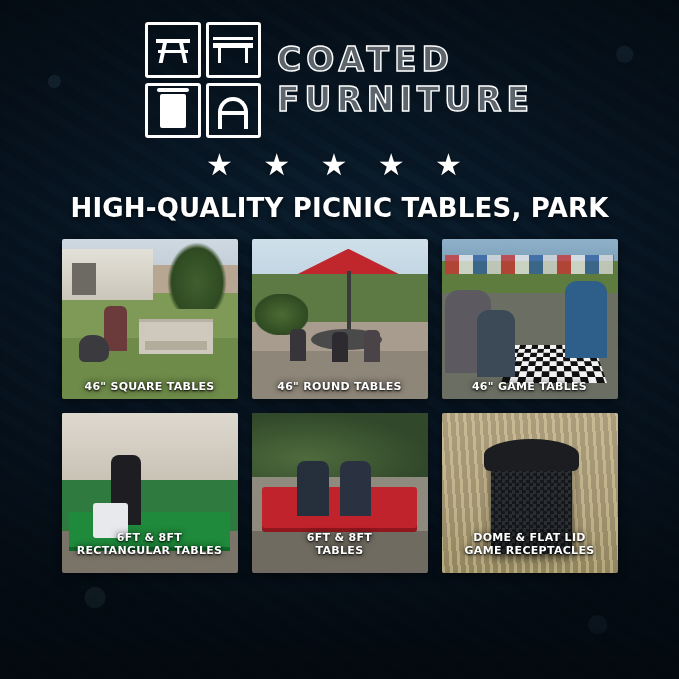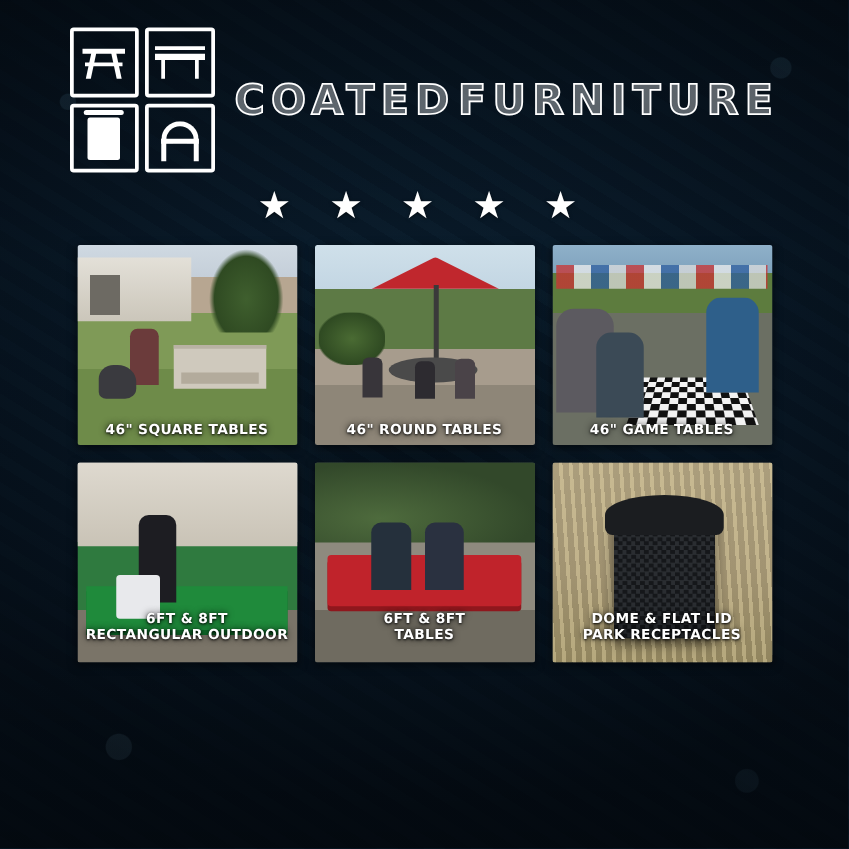--- a/index.html
+++ b/index.html
@@ -97,20 +97,21 @@
   .glyph-can { width: 26px; height: 34px; position: absolute; left: 50%; top: 52%; transform: translate(-50%,-50%); background: #fff; border-radius: 2px; }
   .glyph-can::before { content:""; position:absolute; left:-3px; top:-6px; width:32px; height:4px; background:#fff; border-radius:2px; }
 
   
   .glyph-dome { width: 30px; height: 30px; position: absolute; left: 50%; top: 58%; transform: translate(-50%,-50%); }
   .glyph-dome .body { position:absolute; left:0; bottom:0; width:30px; height:18px; border:4px solid #fff; border-bottom:none; border-radius: 0; box-sizing:border-box; }
   .glyph-dome .dome { position:absolute; left:0; top:-2px; width:30px; height:18px; border:4px solid #fff; border-bottom:none; border-radius: 15px 15px 0 0; box-sizing:border-box; }
 
   .logo-words {
     display: flex;
+    flex-direction: column;
     gap: 2px;
   }
   .logo-words span {
     font-family: "DejaVu Sans", sans-serif;
     font-weight: 700;
     font-size: 33px;
     letter-spacing: 5px;
     color: transparent;
     -webkit-text-stroke: 1.4px #ffffff;
     text-shadow: 0 0 1px rgba(255,255,255,0.35);
@@ -295,20 +296,21 @@
       <div class="logo-words">
         <span>COATED</span>
         <span>FURNITURE</span>
       </div>
 
     </div>
 
     <div class="stars">★ ★ ★ ★ ★</div>
 
     <div class="headline">
+      <div>HIGH-QUALITY PICNIC TABLES, PARK</div>
     </div>
 
     <div class="grid">
 
       <div class="card">
         <div class="photo p1">
           <div class="house"></div>
             <div class="tree"></div>
             <div class="tbl"></div>
           <div class="person"></div>
@@ -343,21 +345,21 @@
 
       <div class="card">
         <div class="photo p4">
           <div class="wall"></div>
             <div class="greentbl"></div>
             <div class="woman"></div>
             <div class="bag"></div>
         </div>
         <div class="cap two-line">
           <span>6FT &amp; 8FT</span><br>
-          <span>RECTANGULAR OUTDOOR</span>
+          <span>RECTANGULAR TABLES</span>
         </div>
       </div>
 
       <div class="card">
         <div class="photo p5">
           <div class="hedge"></div>
             <div class="bench"></div>
             <div class="kid1"></div>
             <div class="kid2"></div>
         </div>
@@ -368,20 +370,20 @@
       </div>
 
       <div class="card">
         <div class="photo p6">
           <div class="grass"></div>
             <div class="can"></div>
             <div class="dome"></div>
         </div>
         <div class="cap two-line">
           <span>DOME &amp; FLAT LID</span><br>
-          <span>PARK RECEPTACLES</span>
+          <span>GAME RECEPTACLES</span>
         </div>
       </div>
 
     </div>
 
   </div>
 </div>
 
 </body></html>

